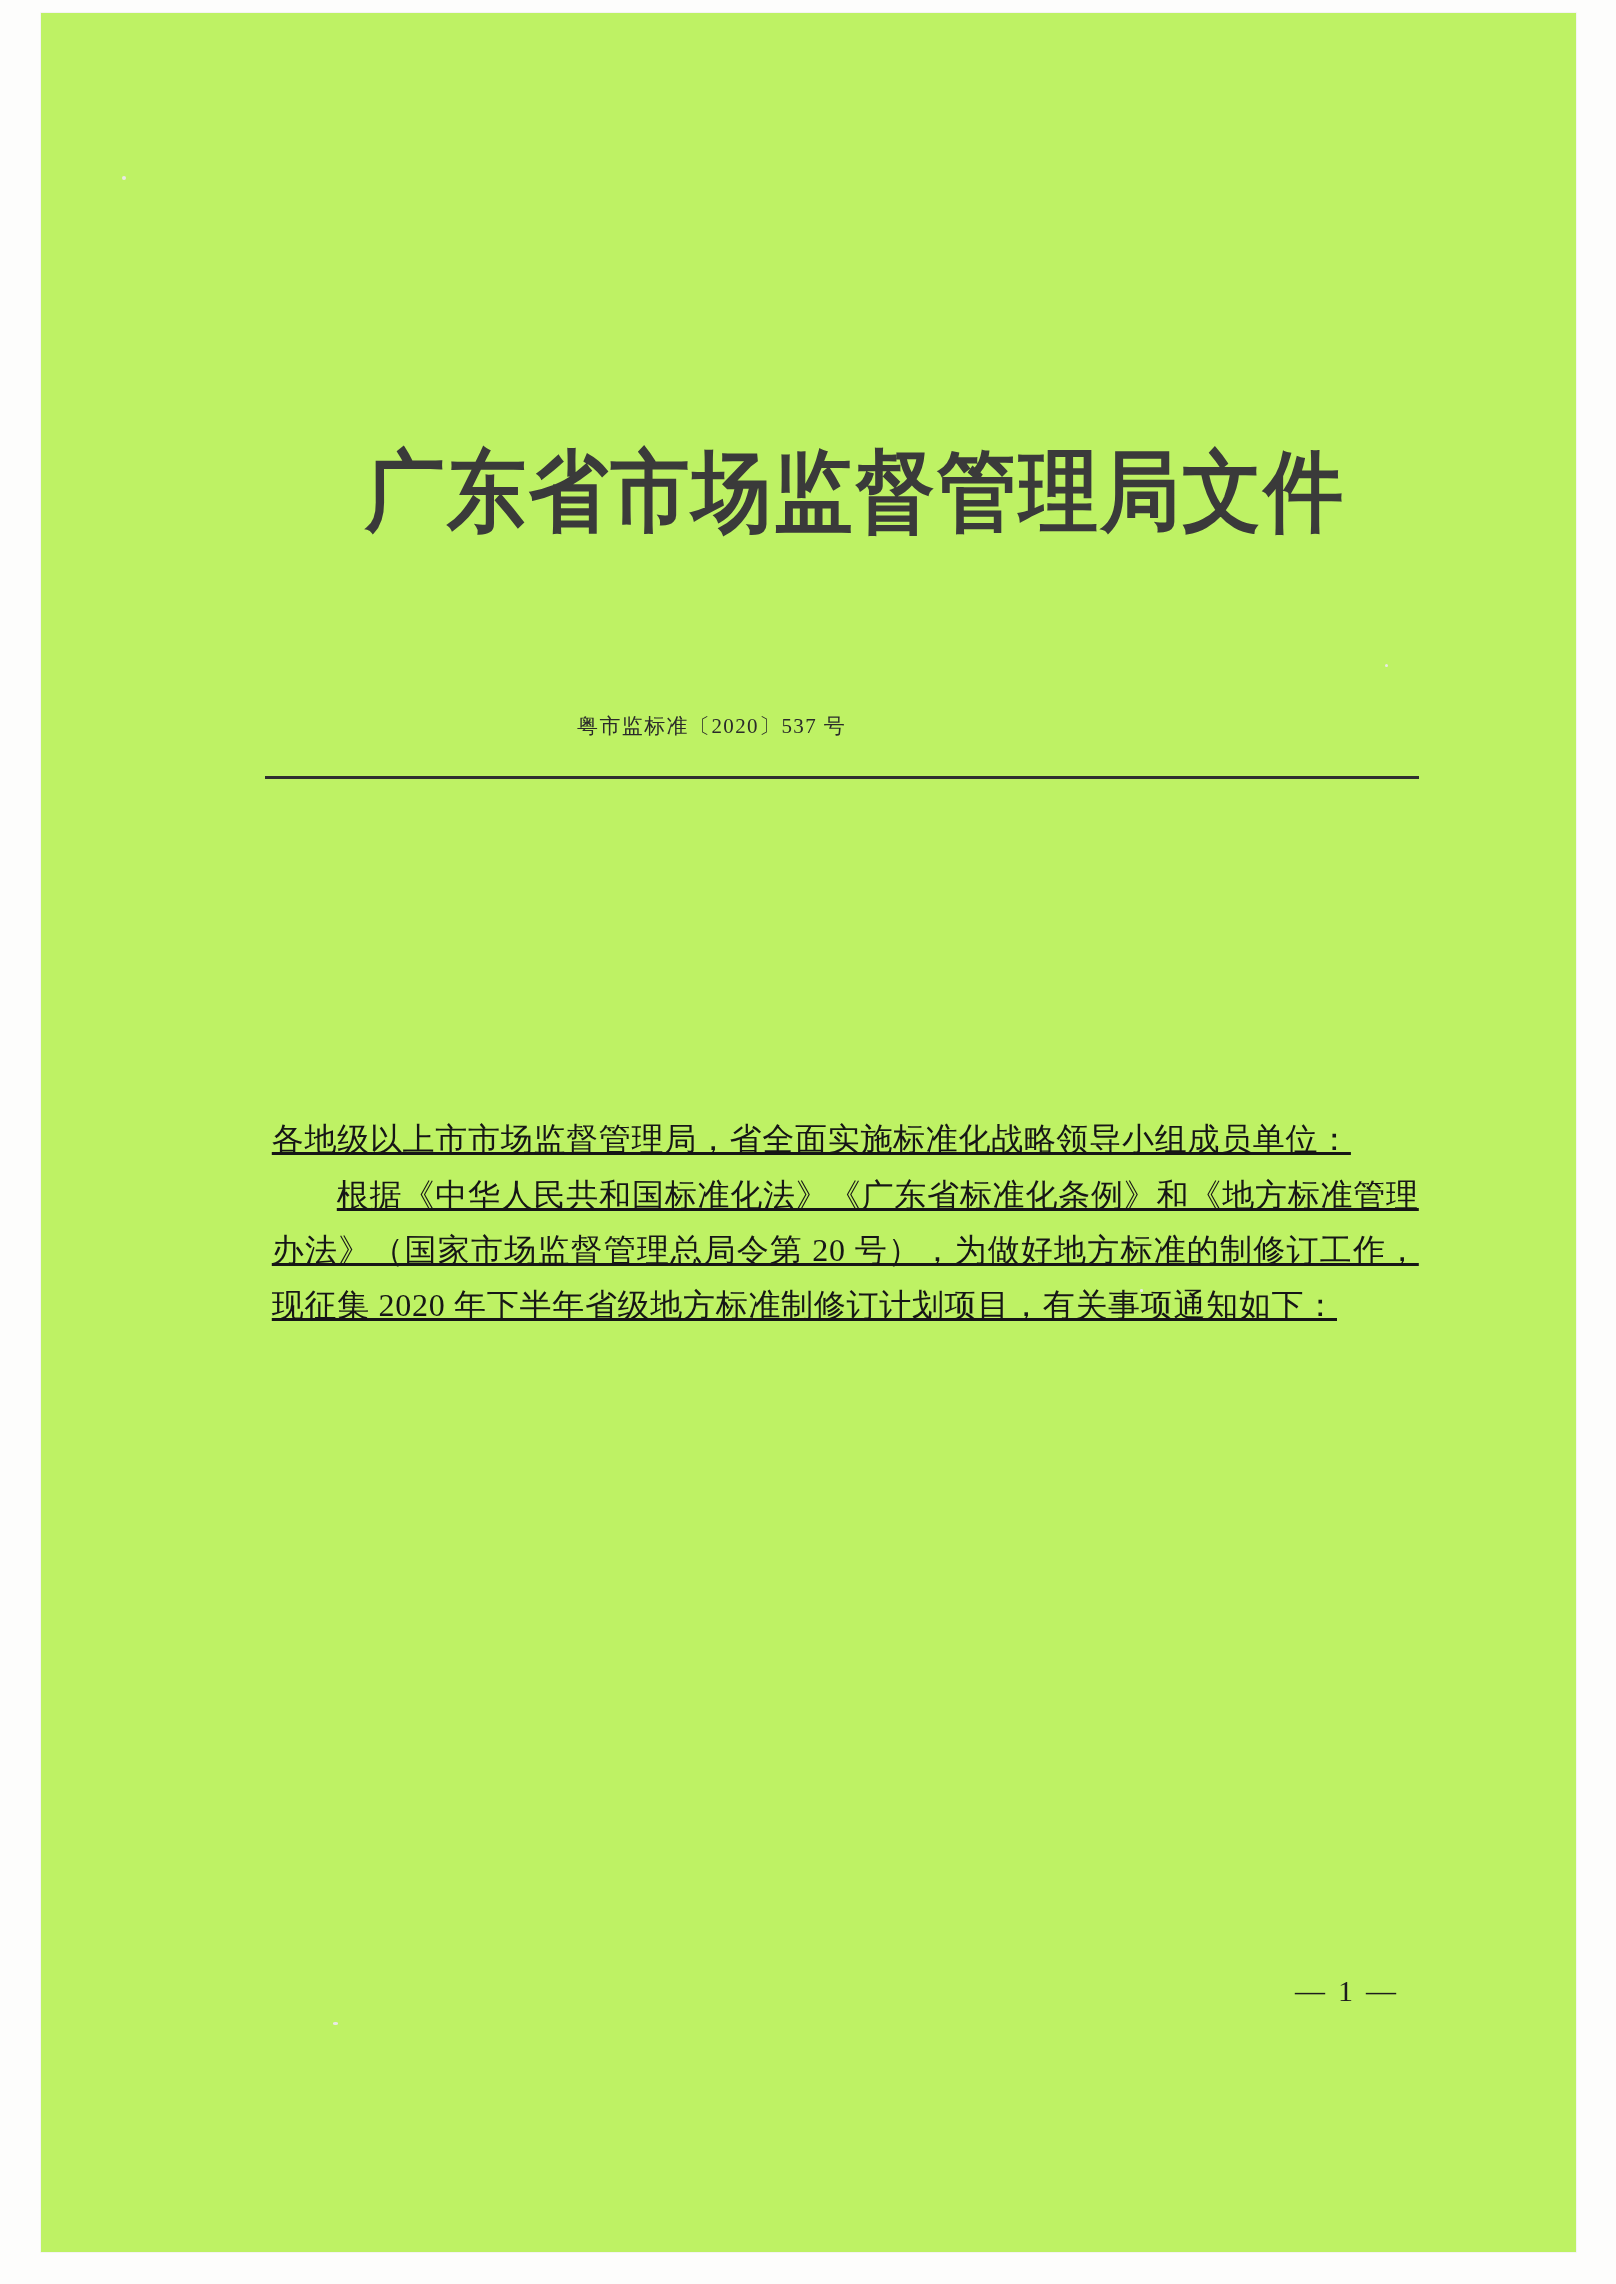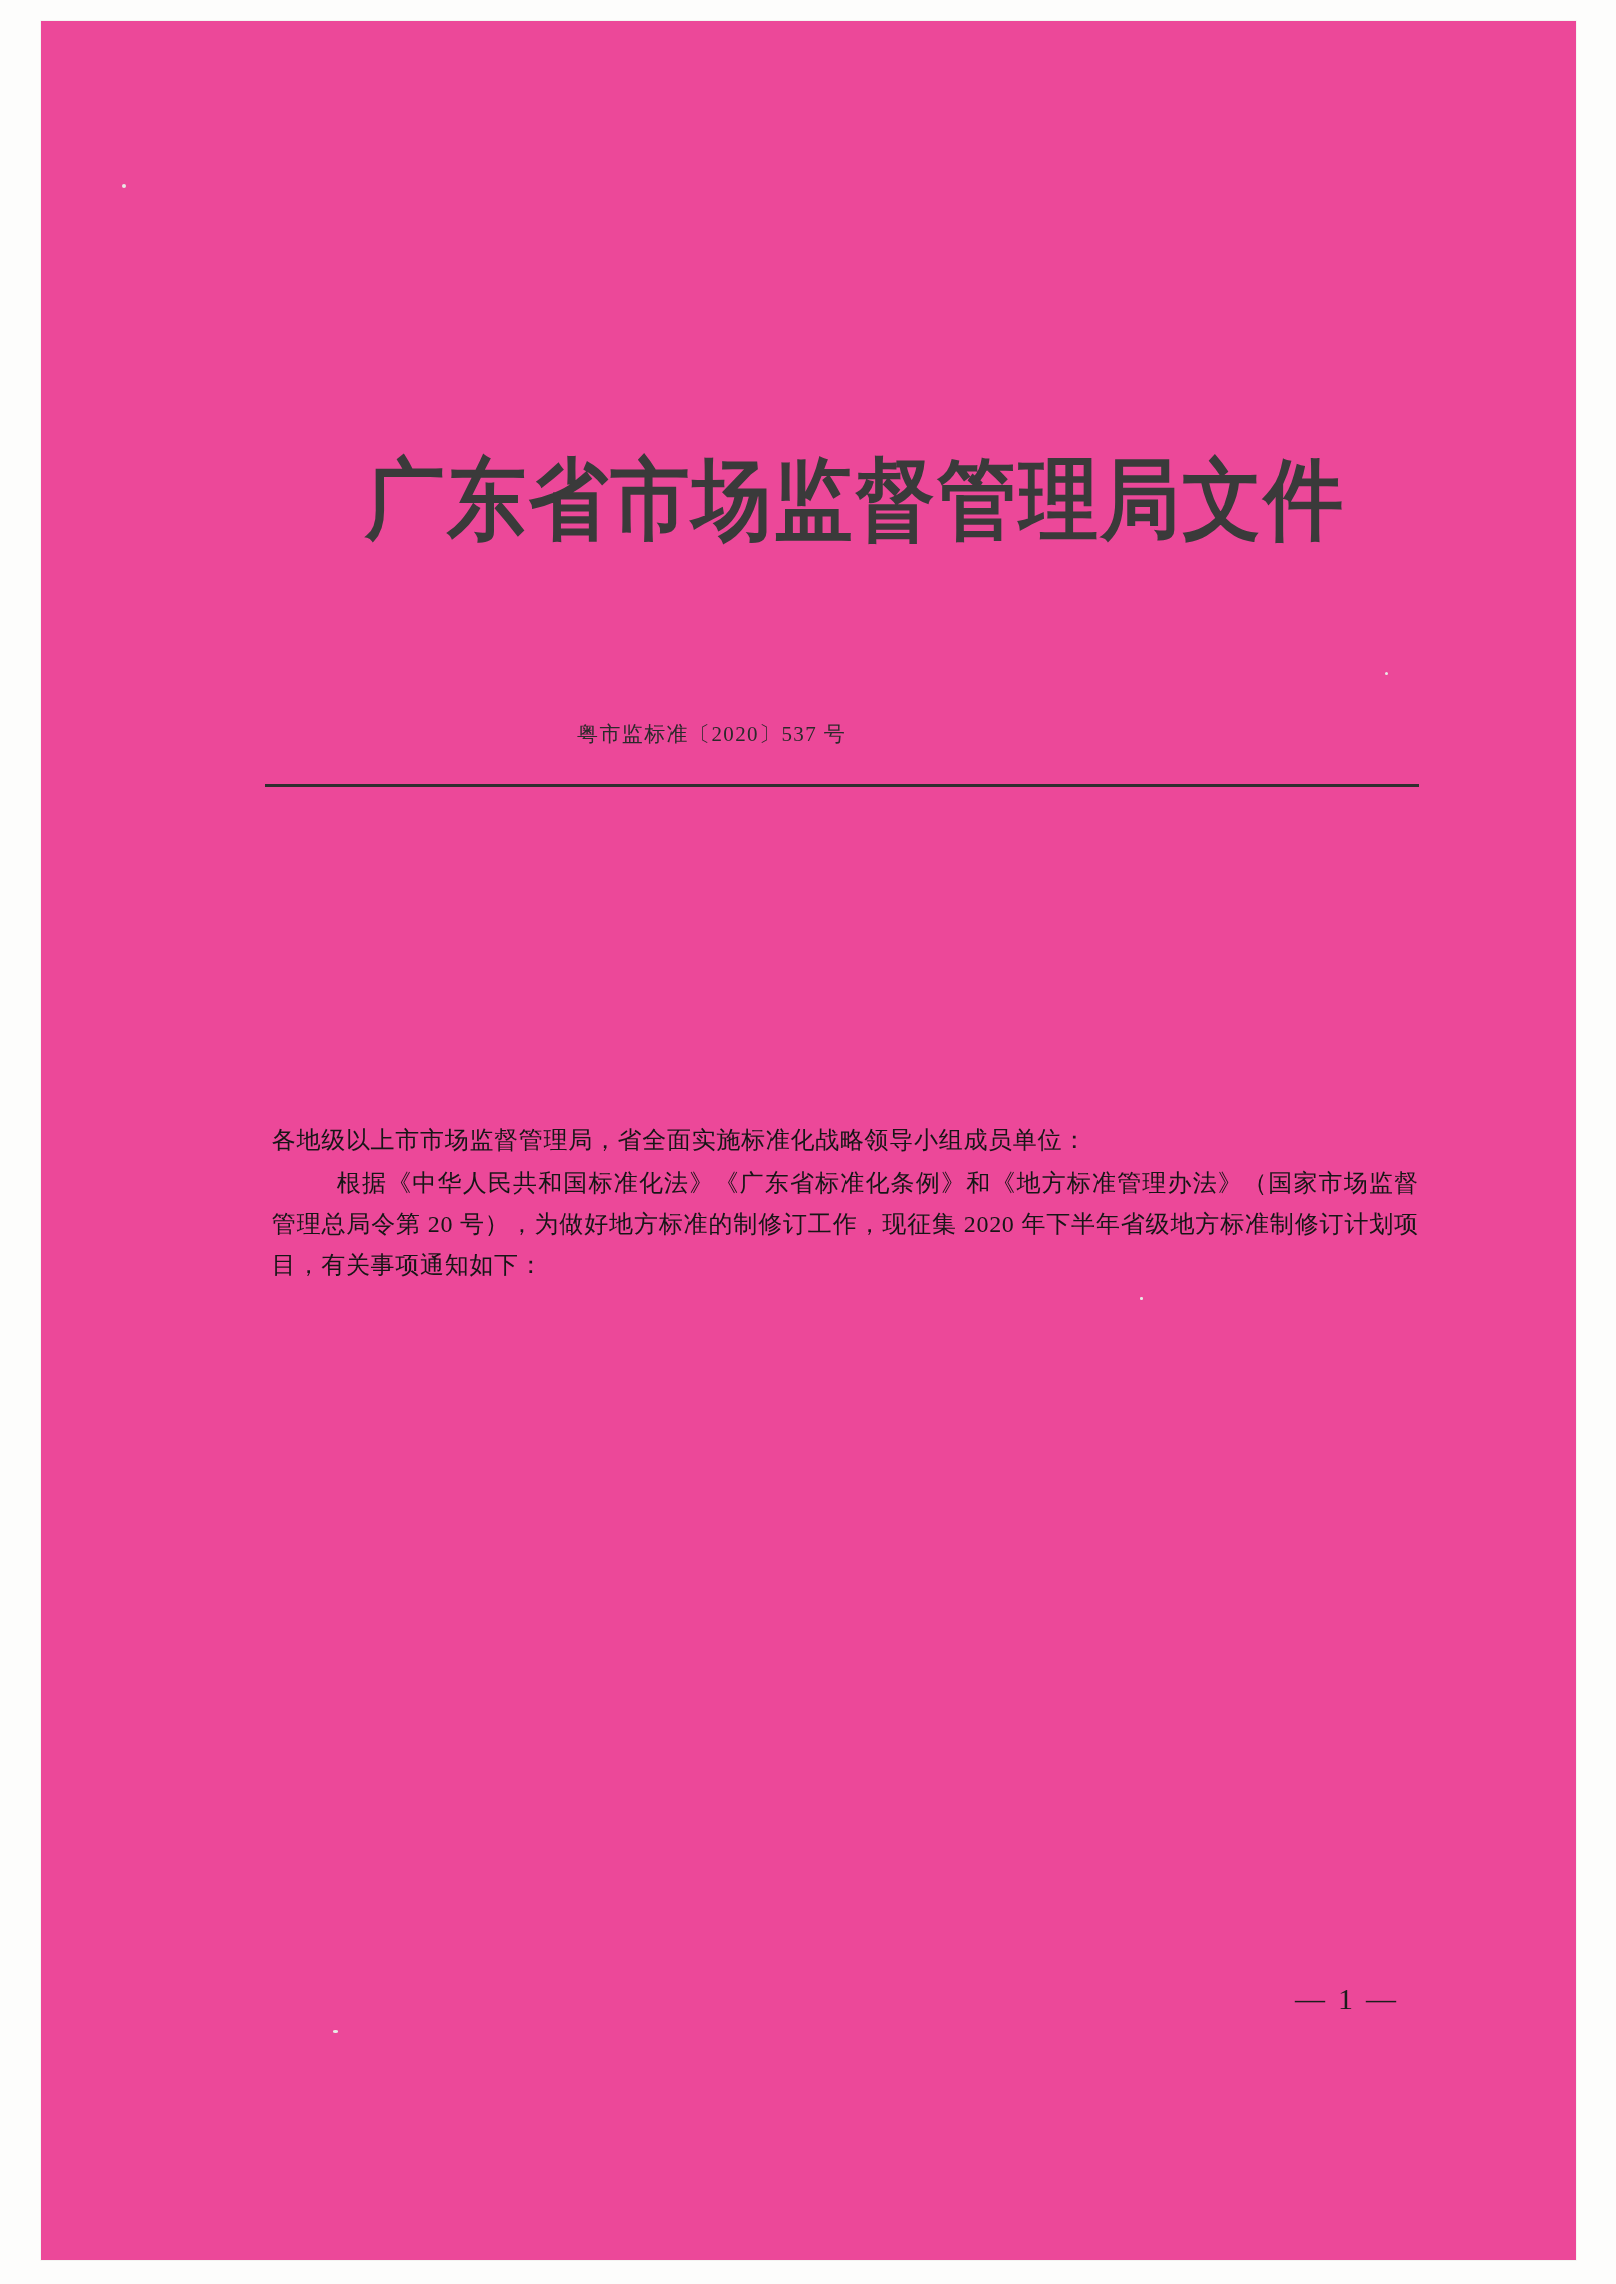--- a/index.html
+++ b/index.html
@@ -19,24 +19,24 @@
   
   .page {
     position: absolute;
     inset: 0;
     background: #fdfdfc;
   }
 
   .sheet {
     position: absolute;
     left: 41px;
-    top: 21px;
+    top: 13px;
     width: 1535px;
     height: 2239px;
-    background: #ec4899;
+    background: #bef264;
     box-shadow: 0 0 0 0.7px #f0f0ee;
   }
 
   .content {
     position: absolute;
     left: 224px;
     top: 0;
     width: 1160px;
     height: 100%;
   }
@@ -90,25 +90,26 @@
     letter-spacing: 0.7px;
     color: #121212;
   }
 
   
   .body-block {
     position: absolute;
     top: 1099px;
     left: 6.8px;
     width: 1147px;
-    font-size: 24px;
+    font-size: 32px;
     line-height: 1.72;
     letter-spacing: 0.7px;
     color: #161616;
     text-align: justify;
+    text-decoration: underline;
   }
 
   .para {
     margin: 0 0 1.4px 0;
   }
   .para.indent {
     text-indent: 65px;
   }
   .section-head {
     margin: 9.5px 0 4.1px 0;

